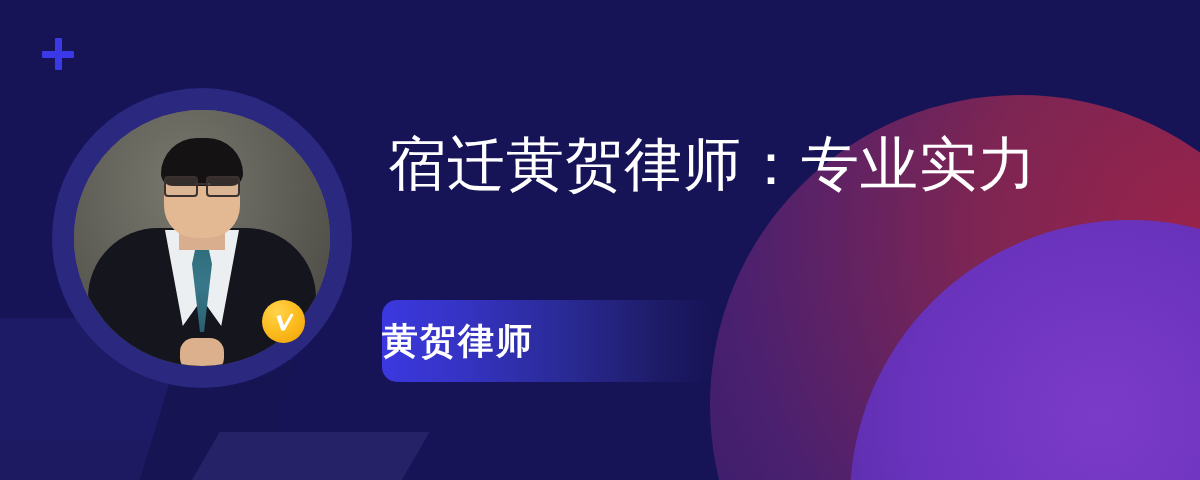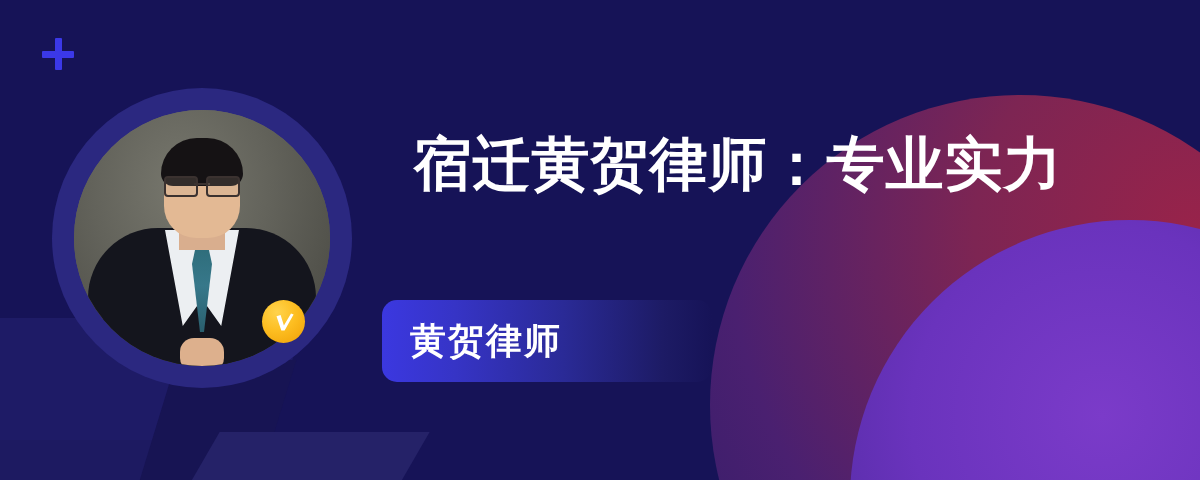--- a/index.html
+++ b/index.html
@@ -148,37 +148,36 @@
     border-radius:50%;
     background:radial-gradient(circle at 35% 28%, #ffd34d 0%, #fdbe21 45%, #ef9f05 100%);
     display:flex; align-items:center; justify-content:center;
   }
   .badge-v svg { display:block; }
 
   
   .headline {
     position:absolute; left:388px; top:126px; width:700px;
     color:#ffffff; font-size:58px; line-height:76px;
-    font-weight:bold; letter-spacing:1px;
+    font-weight:normal; letter-spacing:1px;
     white-space:nowrap;
-    text-align:center;
   }
   .headline .line { display:block; }
 
   
   .cta {
     position:absolute; left:382px; top:300px;
     width:330px; height:82px; border-radius:15px;
     background:linear-gradient(90deg, #3b38e0 0%, #3634c6 22%, #2a2a96 55%, #1d1b65 85%, rgba(22,19,87,0) 100%);
     display:flex; align-items:center;
     border:none; cursor:pointer;
   }
   .cta-label {
     color:#ffffff; font-size:36px; font-weight:bold;
-    letter-spacing:2px; padding-left:28px;text-align:center;
+    letter-spacing:2px; text-align:center;
   }
 </style>
 </head>
 <body>
 
 <div id="banner">
 
   <div class="deco geo-left-a"></div>
   <div class="deco geo-left-d"></div>
   <div class="deco geo-left-b"></div>

